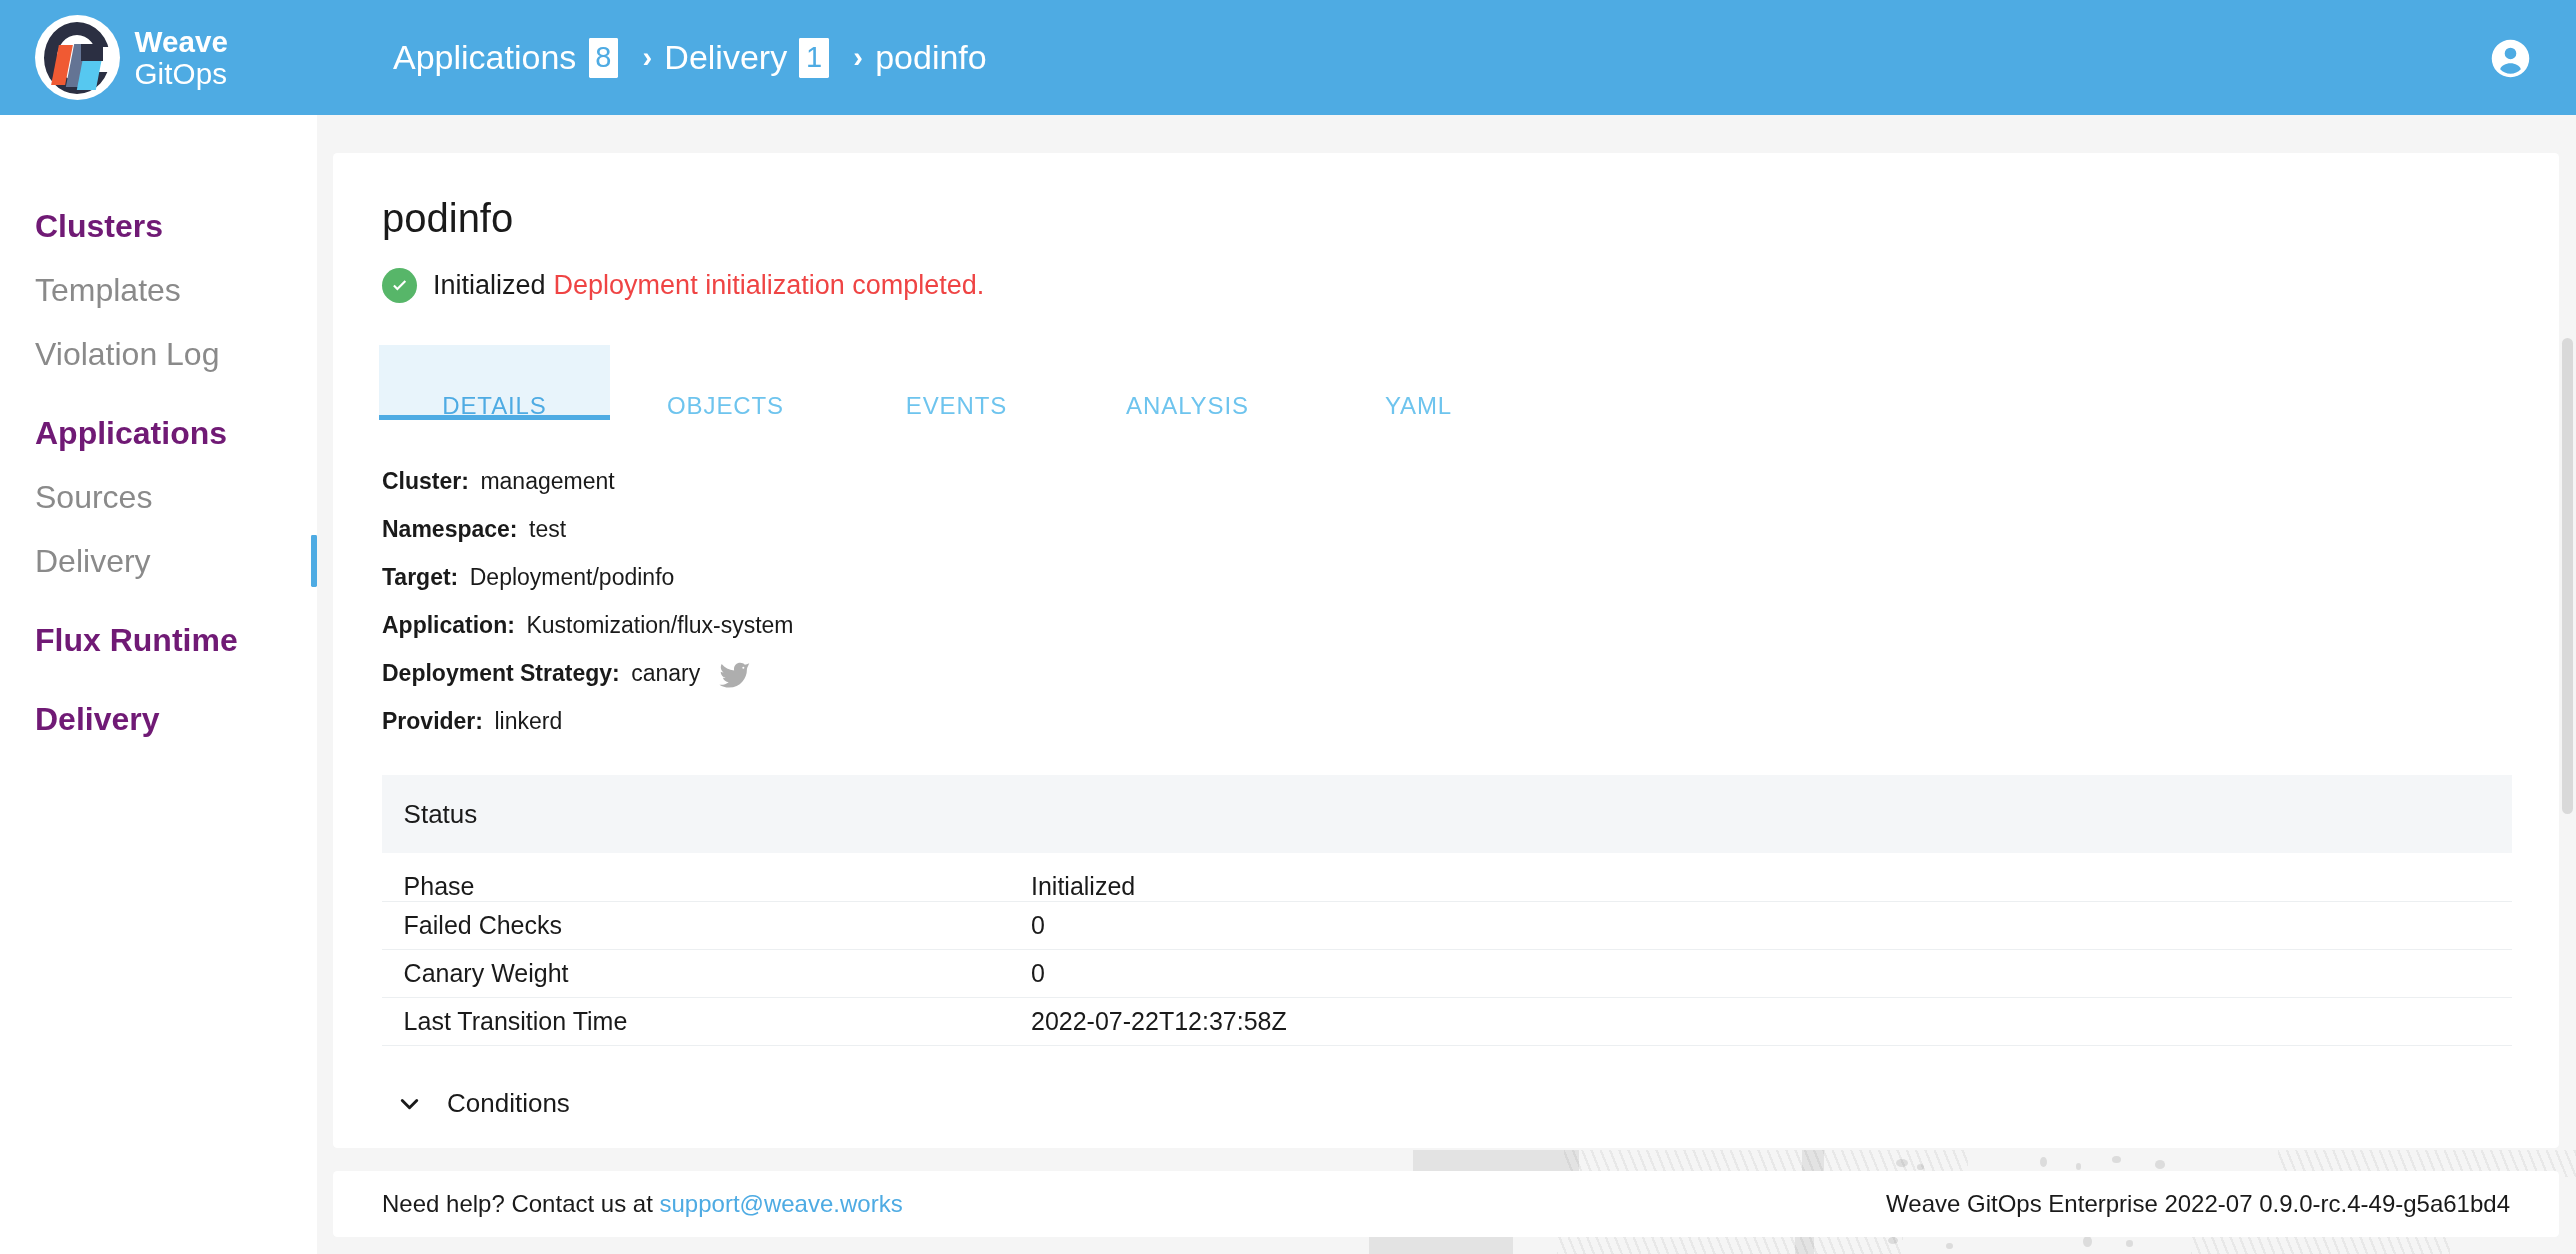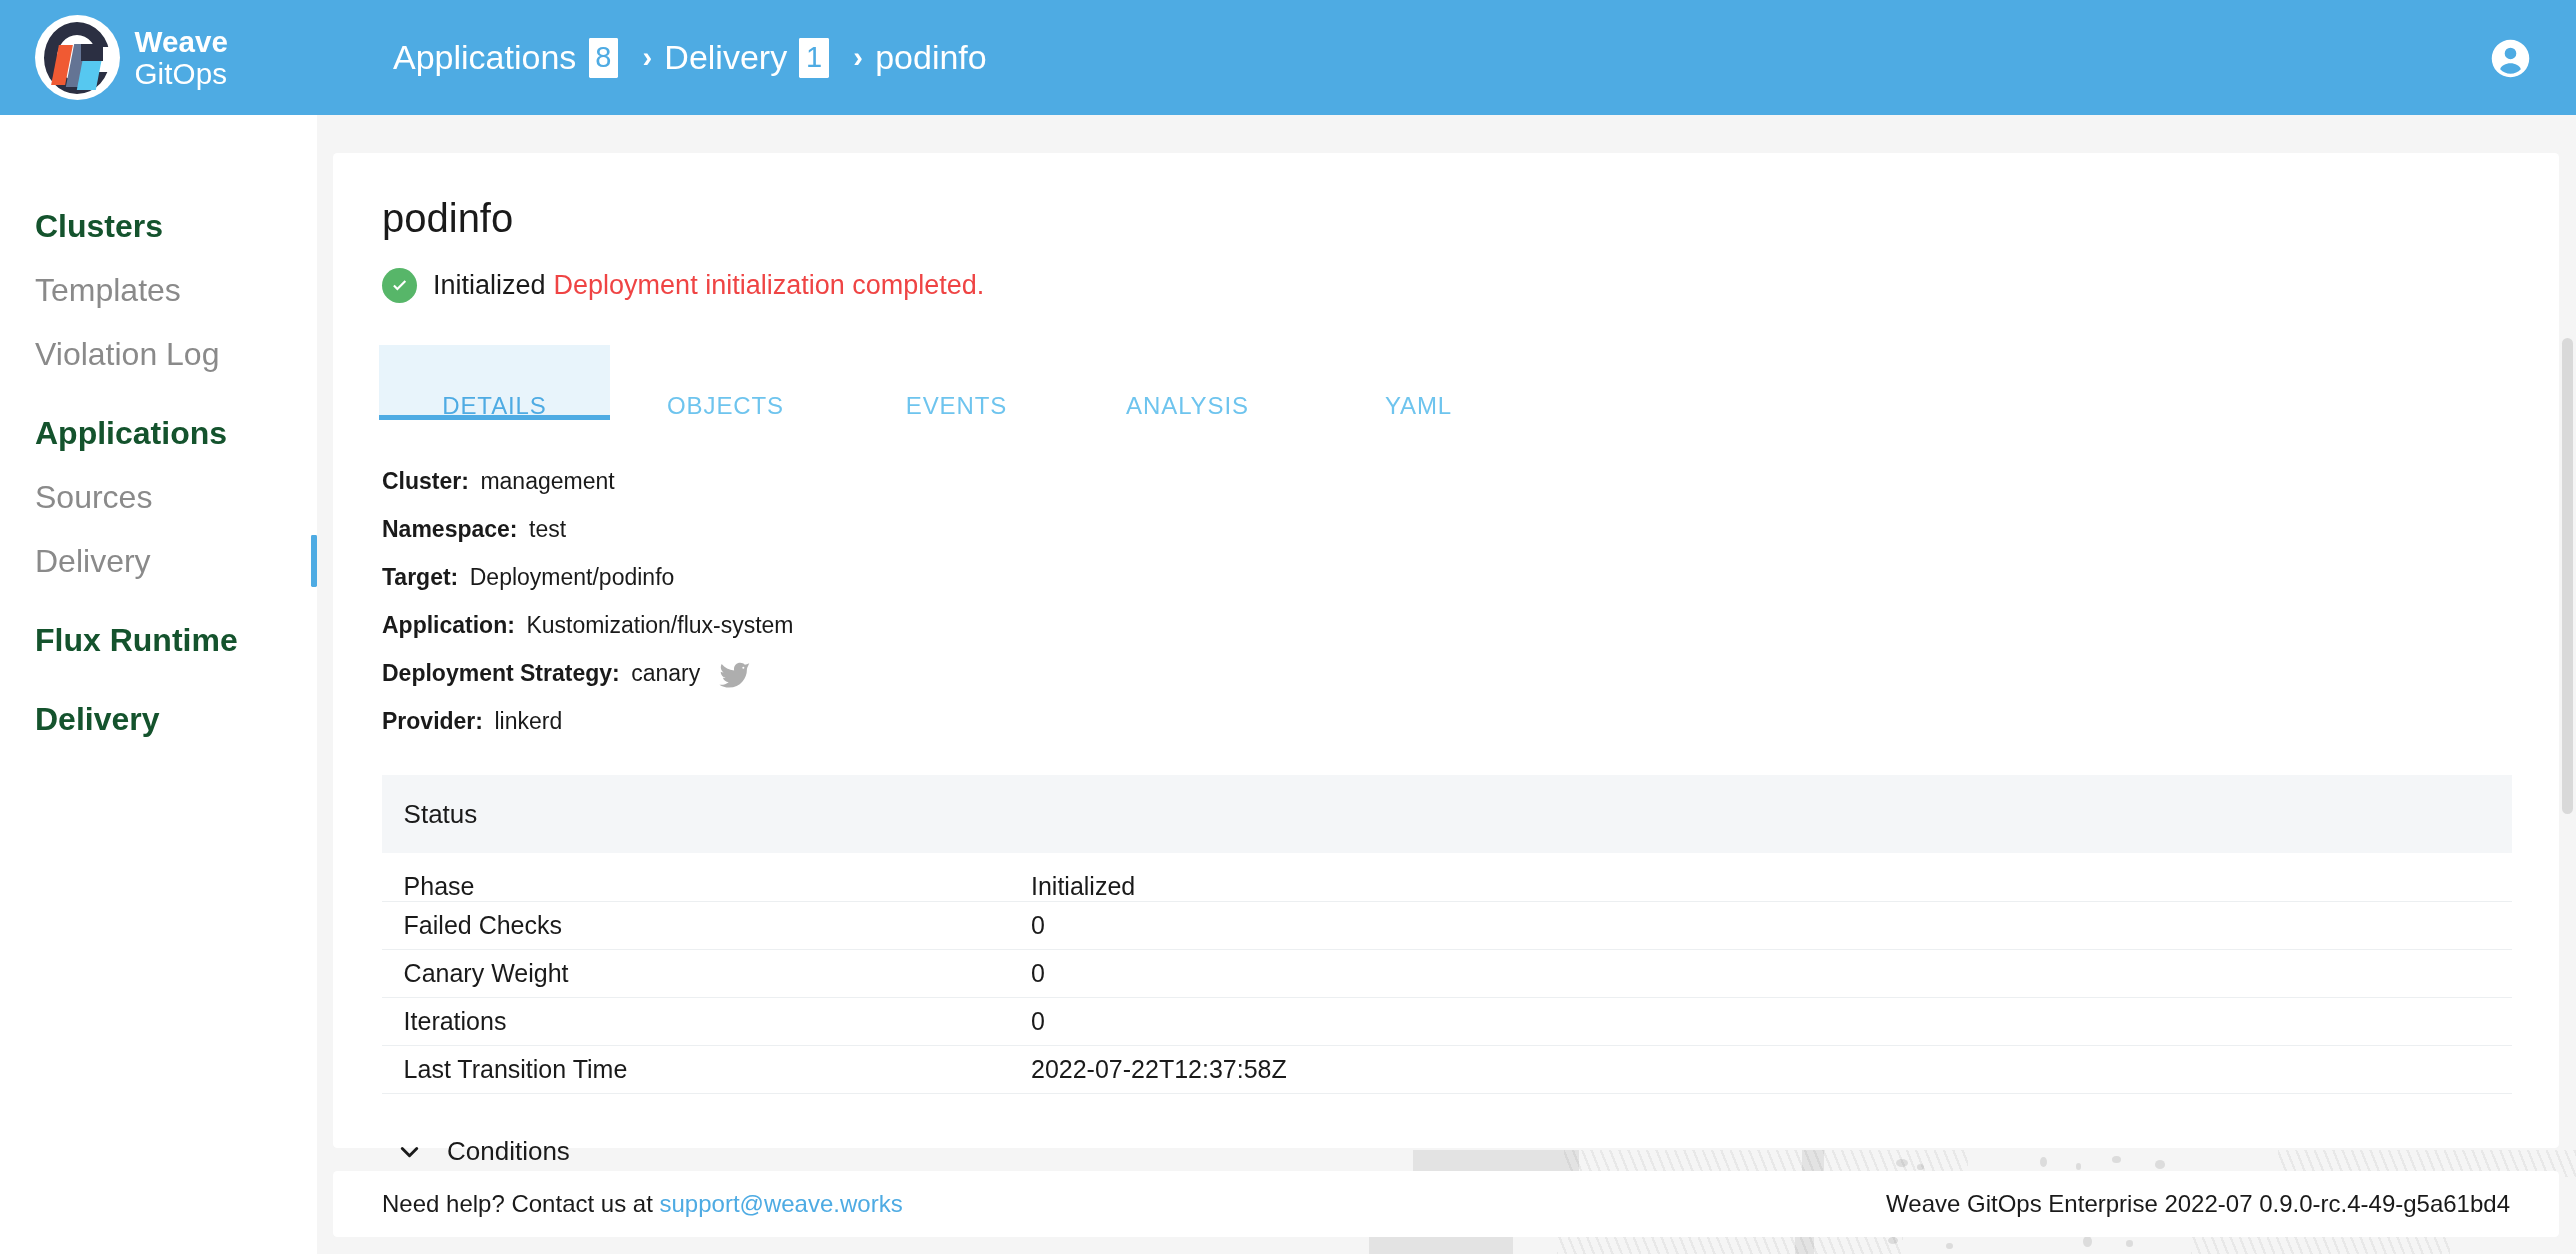--- a/index.html
+++ b/index.html
@@ -134,21 +134,21 @@
     position: relative;
     height: 64px;
     display: flex;
     align-items: center;
     padding-left: 35px;
     font-size: 32px;
     color: #8a8a8a;
     white-space: nowrap;
   }
   .nav-item.section {
-    color: #14532d;
+    color: #701a75;
     font-weight: 700;
   }
   .nav-item.spaced-top { margin-top: 15px; }
   .nav-item .active-bar {
     position: absolute;
     right: 0; top: 5.8px;
     width: 6.5px; height: 52px;
     background: #4eabe3;
     border-radius: 1.4px;
   }
@@ -500,24 +500,20 @@
       </tr>
       <tr>
         <td class="k">Failed Checks</td>
         <td class="v">0</td>
       </tr>
       <tr>
         <td class="k">Canary Weight</td>
         <td class="v">0</td>
       </tr>
       <tr>
-        <td class="k">Iterations</td>
-        <td class="v">0</td>
-      </tr>
-      <tr>
         <td class="k">Last Transition Time</td>
         <td class="v">2022-07-22T12:37:58Z</td>
       </tr>
     </tbody>
   </table>
 
   <div class="conditions">
     <span class="chevron">
       <svg viewBox="0 0 24 24" width="29" height="29" aria-hidden="true">
         <path fill="none" stroke="#1a1a1a" stroke-width="2.4" stroke-linecap="round" stroke-linejoin="round" d="M6 9.5 12 15.5 18 9.5"></path>

